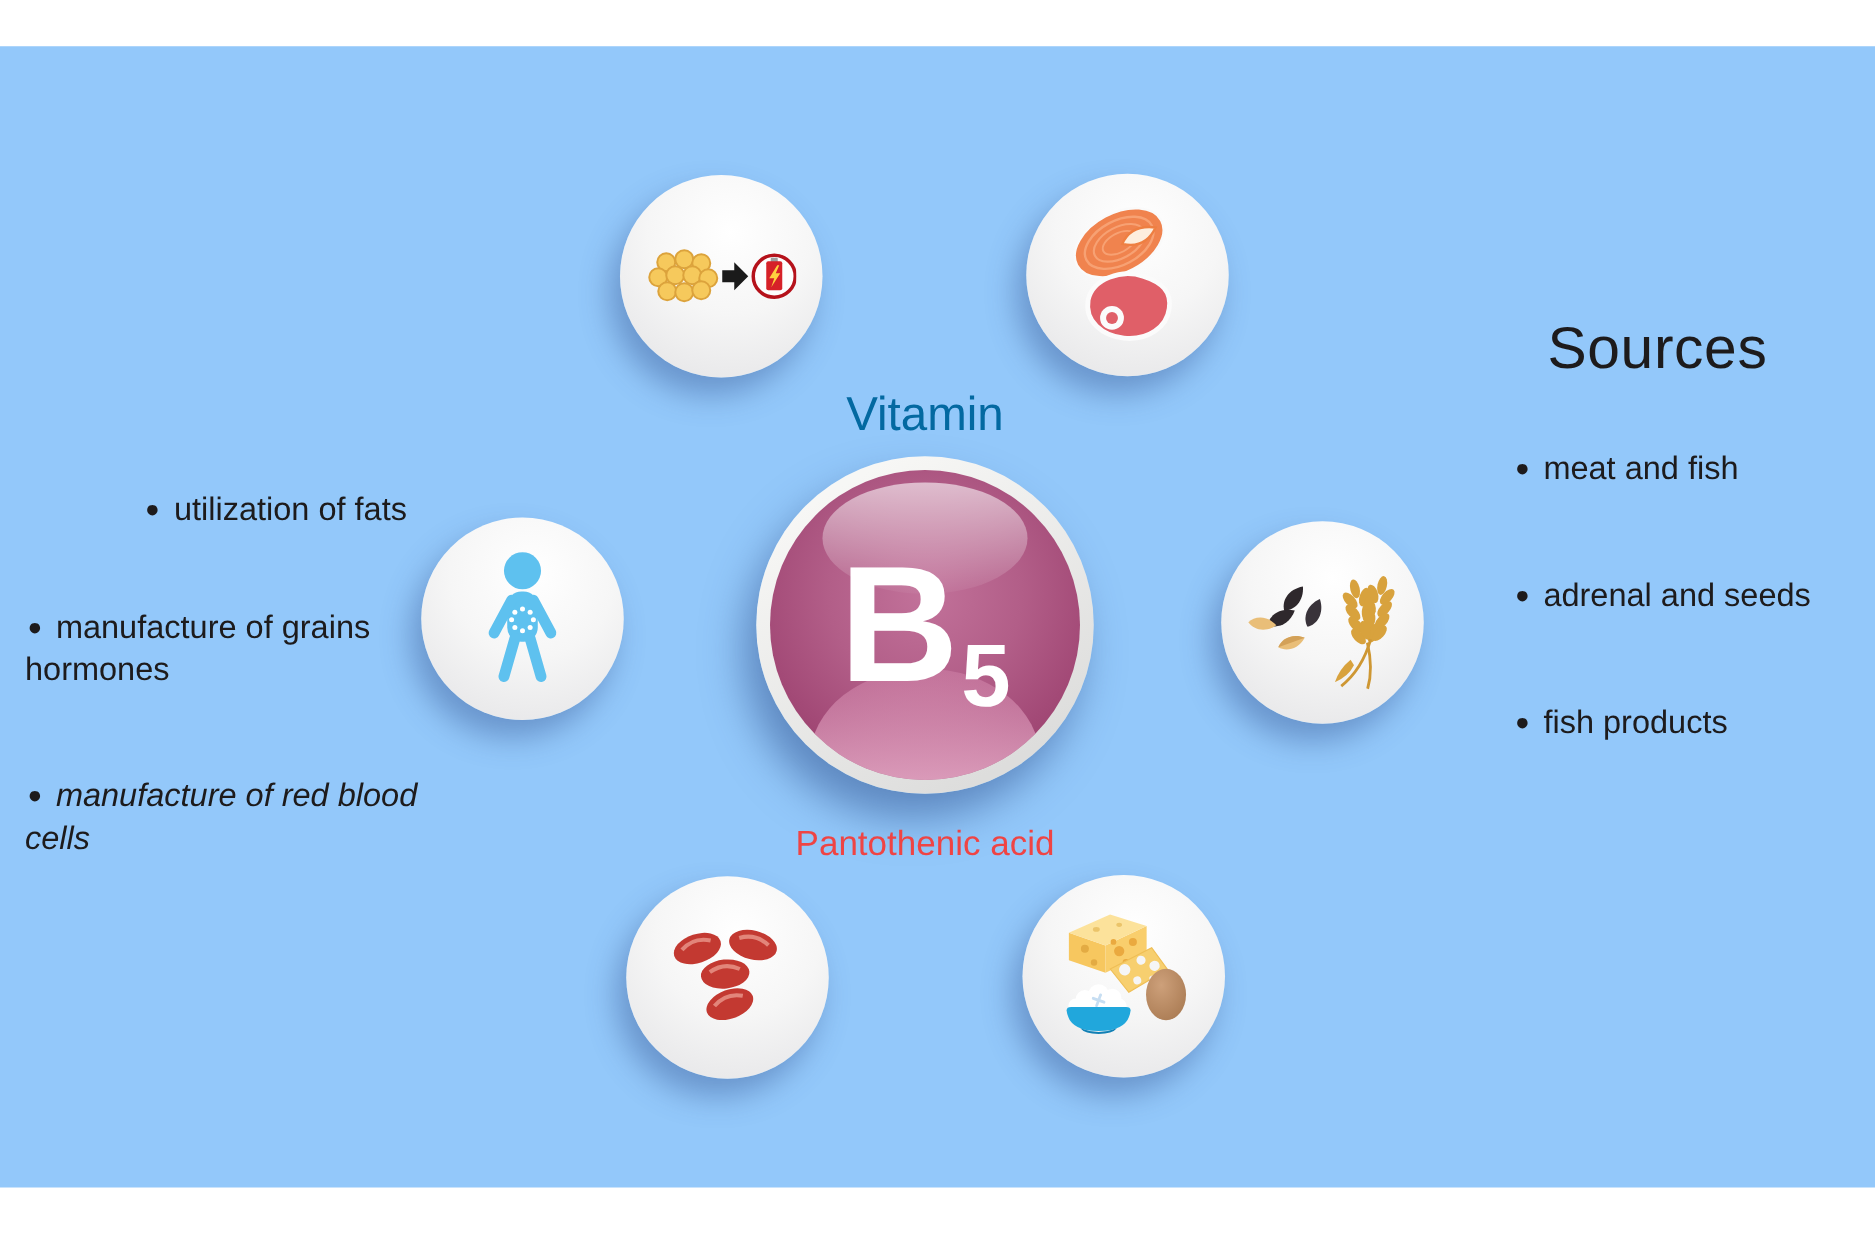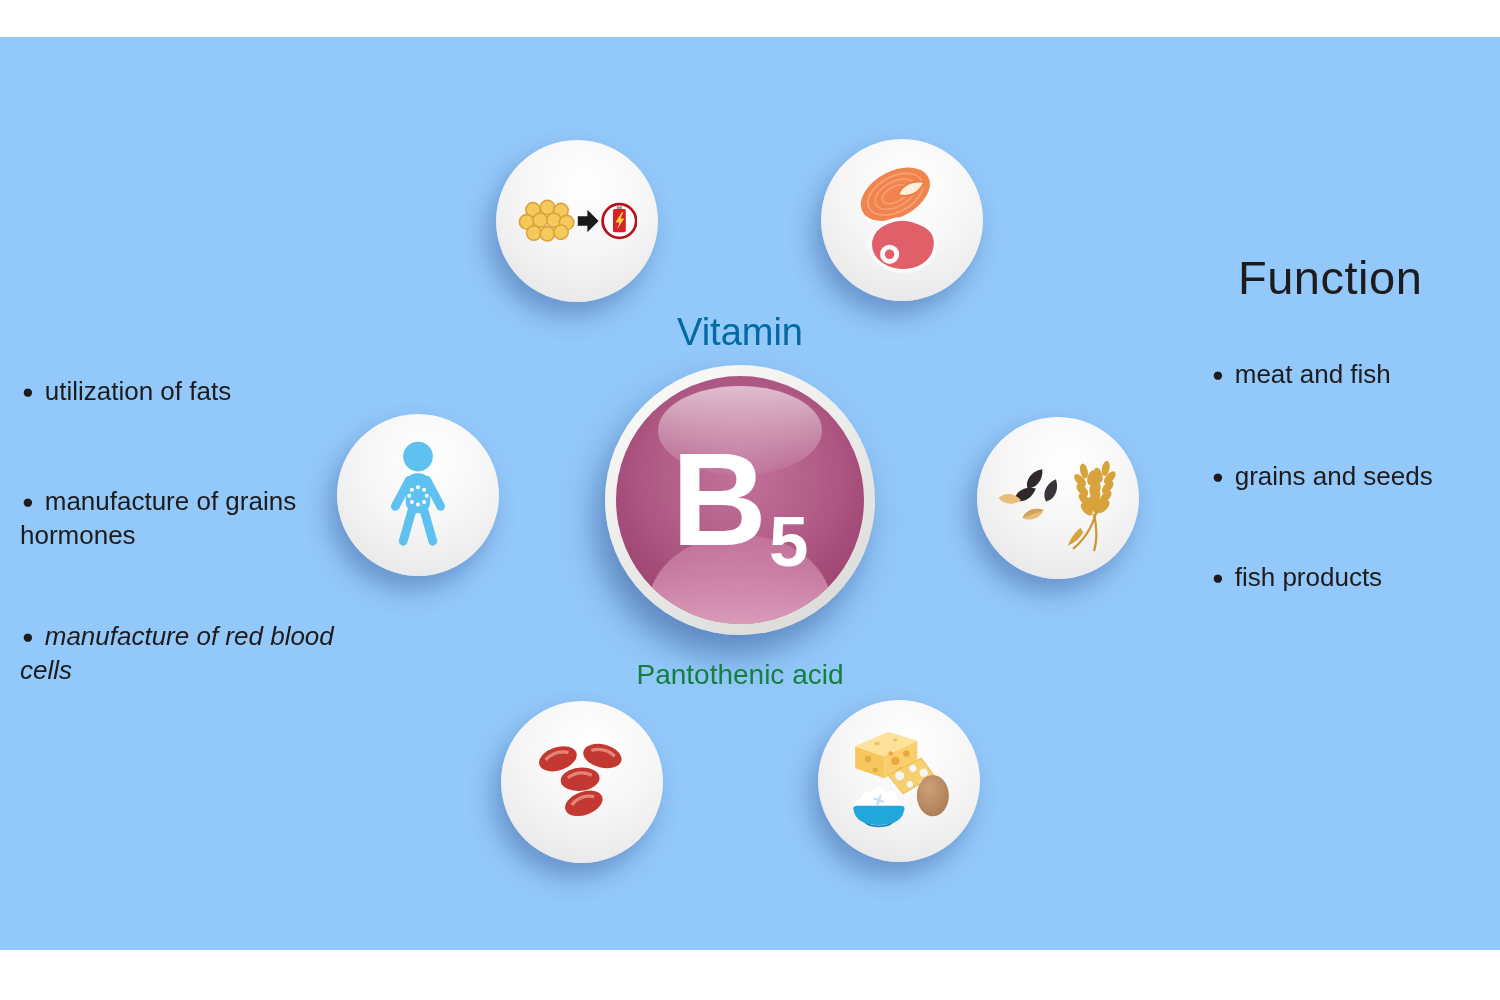--- a/index.html
+++ b/index.html
@@ -13,34 +13,34 @@
   .heading{
     position:absolute;margin:0;font-size:47px;font-weight:500;letter-spacing:.5px;color:#1d1b1c;
   }
   .heading-function{left:44px;top:250px;}
   .heading-sources{left:1238px;top:250px;}
 
   .bullet-item{
     position:absolute;font-size:26px;line-height:34px;color:#1d1b1c;
   }
   .bullet{display:inline-block;margin-right:9px;transform:scale(.75);transform-origin:center;}
-  .fn-1{left:20px;top:374px;width:400px;}
+  .fn-1{left:20px;top:390px;width:400px;text-align:center;}
   .fn-2{left:20px;top:484px;width:312px;}
   .fn-3{left:20px;top:619px;width:342px;font-style:italic;}
   .src-1{left:1210px;top:357px;width:300px;}
   .src-2{left:1210px;top:459px;width:300px;}
   .src-3{left:1210px;top:560px;width:300px;}
 
   .center-title{
     position:absolute;left:740px;top:311px;transform:translateX(-50%);
     font-size:38px;color:#0369a1;white-space:nowrap;
   }
   .center-subtitle{
     position:absolute;left:740px;top:659px;transform:translateX(-50%);
-    font-size:28px;color:#15803d;white-space:nowrap;
+    font-size:28px;color:#ef4444;white-space:nowrap;
   }
 
   
   .ball{
     position:absolute;left:605px;top:365px;width:270px;height:270px;border-radius:50%;
     background:linear-gradient(150deg,#f7f7f5 15%,#dddddc 85%);
     box-shadow:-10px 20px 32px rgba(42,74,136,.5);
   }
   .ball-inner{
     position:absolute;left:11px;top:11px;width:248px;height:248px;border-radius:50%;
@@ -80,23 +80,23 @@
 </head>
 <body>
 
 <div class="stage">
   <div class="canvas-bg"></div>
 
   <div class="bullet-item fn-1"><span class="bullet">●</span><span>utilization of fats</span></div>
   <div class="bullet-item fn-2"><span class="bullet">●</span><span>manufacture of grains hormones</span></div>
   <div class="bullet-item fn-3"><span class="bullet">●</span><span>manufacture of red blood cells</span></div>
 
-  <h2 class="heading heading-sources">Function</h2>
+  <h2 class="heading heading-sources">Sources</h2>
   <div class="bullet-item src-1"><span class="bullet">●</span><span>meat and fish</span></div>
-  <div class="bullet-item src-2"><span class="bullet">●</span><span>grains and seeds</span></div>
+  <div class="bullet-item src-2"><span class="bullet">●</span><span>adrenal and seeds</span></div>
   <div class="bullet-item src-3"><span class="bullet">●</span><span>fish products</span></div>
 
   <div class="center-title">Vitamin</div>
 
   <div class="ball">
     <div class="ball-inner">
       <div class="ball-gloss-top"></div>
       <div class="ball-gloss-bottom"></div>
     </div>
     <div class="ball-label">

